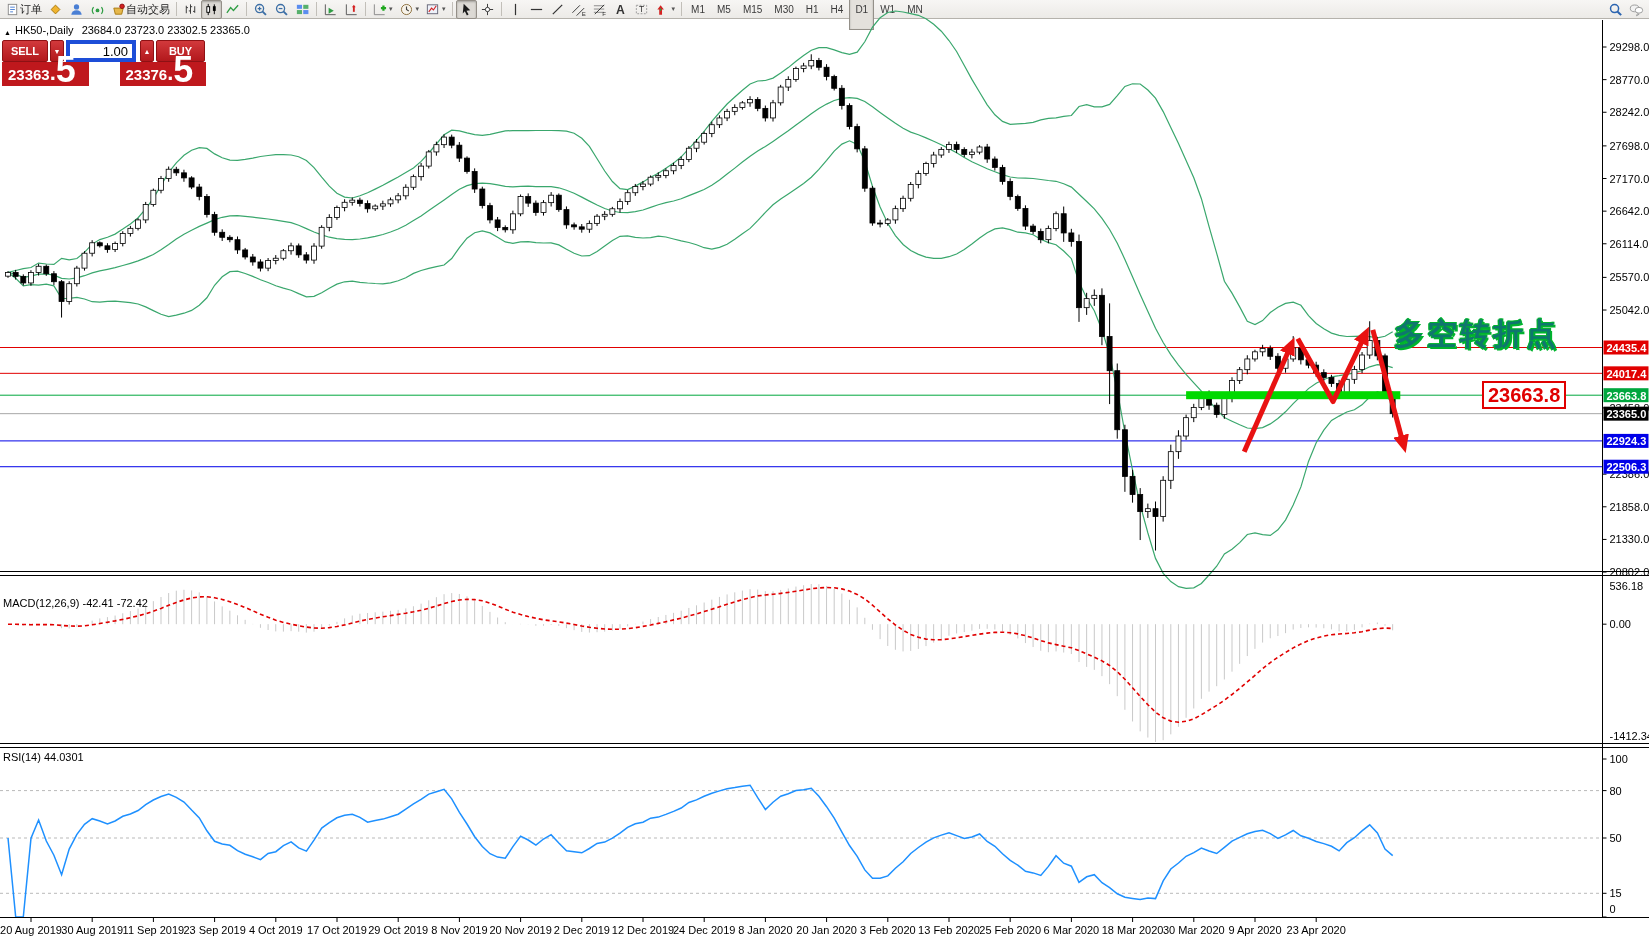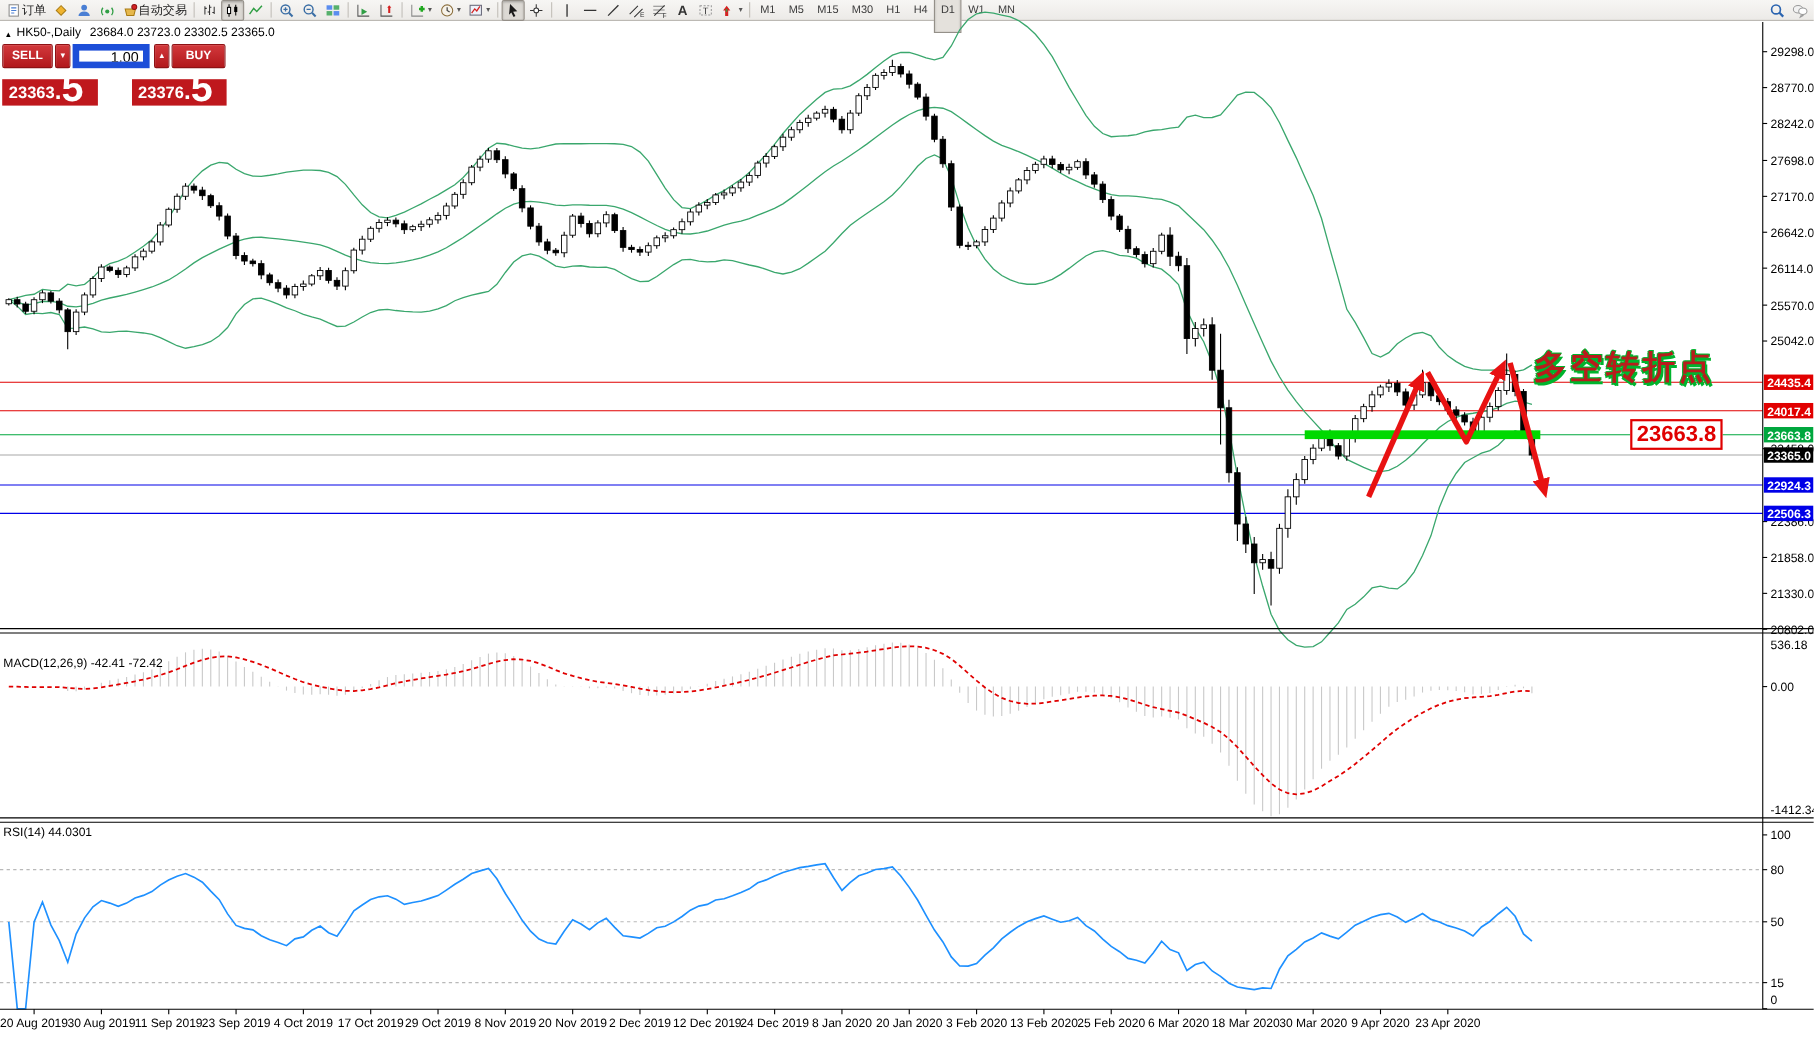--- a/index.html
+++ b/index.html
@@ -24,34 +24,34 @@
   #chart-title .ohlc{margin-left:8px;}
   
   #quote-panel{position:absolute;left:2px;top:40px;width:204px;z-index:6;}
   .qp-row1{display:flex;height:22px;}
   .qp-btn{background:linear-gradient(#d2393c,#b2181c);color:#fff;font-size:11px;font-weight:bold;
     display:flex;align-items:center;justify-content:center;border:1px solid #8e1114;border-radius:2px;box-sizing:border-box;}
   .qp-sell{width:46px;}
   .qp-buy{width:49px;}
   .qp-spin{width:14px;margin-left:2px;background:linear-gradient(#d2393c,#b2181c);border:1px solid #8e1114;border-radius:2px;
     color:#fff;font-size:7px;display:flex;align-items:center;justify-content:center;box-sizing:border-box;}
-  .qp-vol{width:70px;margin-left:2px;margin-right:2px;border:6px solid #1d4ed8;font-size:13px;text-align:right;
+  .qp-vol{width:70px;margin-left:2px;margin-right:2px;border:4px solid #1d4ed8;font-size:13px;text-align:right;
     padding:0 4px;box-sizing:border-box;font-family:"Liberation Sans",sans-serif;}
   .qp-buy{margin-left:2px;}
-  .qp-row2{display:flex;margin-top:10px;height:24px;gap:29px;}
+  .qp-row2{display:flex;margin-top:0;height:24px;gap:29px;}
   .qp-price{background:#bf181d;color:#fff;display:flex;align-items:flex-end;padding:0 3px 1px 6px;box-sizing:border-box;}
   .qp-bid{width:101px;margin-right:2px;}
   .qp-ask{width:101px;}
   .qp-int{font-size:15px;font-weight:bold;line-height:1;padding-bottom:3px;}
   .qp-dot{font-size:22px;font-weight:bold;line-height:1;padding-bottom:1px;}
   .qp-frac{font-size:36px;font-weight:bold;line-height:0.82;}
   
   .pane-label{position:absolute;left:3px;font-size:11px;color:#000;z-index:4;}
   
-  #cn-note{position:absolute;left:1394px;top:314px;font-size:30px;font-weight:bold;color:#b91c1c;letter-spacing:3px;z-index:5;
+  #cn-note{position:absolute;left:1394px;top:314px;font-size:30px;font-weight:bold;color:#0f766e;letter-spacing:3px;z-index:5;
     text-shadow:2px 2px 0 #00b42d,-1px 0 0 #00b42d,0 -1px 0 #00b42d,1px -1px 0 #00b42d,-1px 1px 0 #00b42d;
     font-family:Liberation Sans, sans-serif;white-space:nowrap;}
   #price-note{position:absolute;left:1482px;top:381px;border:2px solid #e00000;background:#fff;color:#e00000;
     font-size:20px;font-weight:bold;padding:0 4px;line-height:24px;z-index:5;}
   #chart-svg{position:absolute;left:0;top:0;z-index:1;}
 </style>
 </head>
 <body>
 
 <div id="app">

